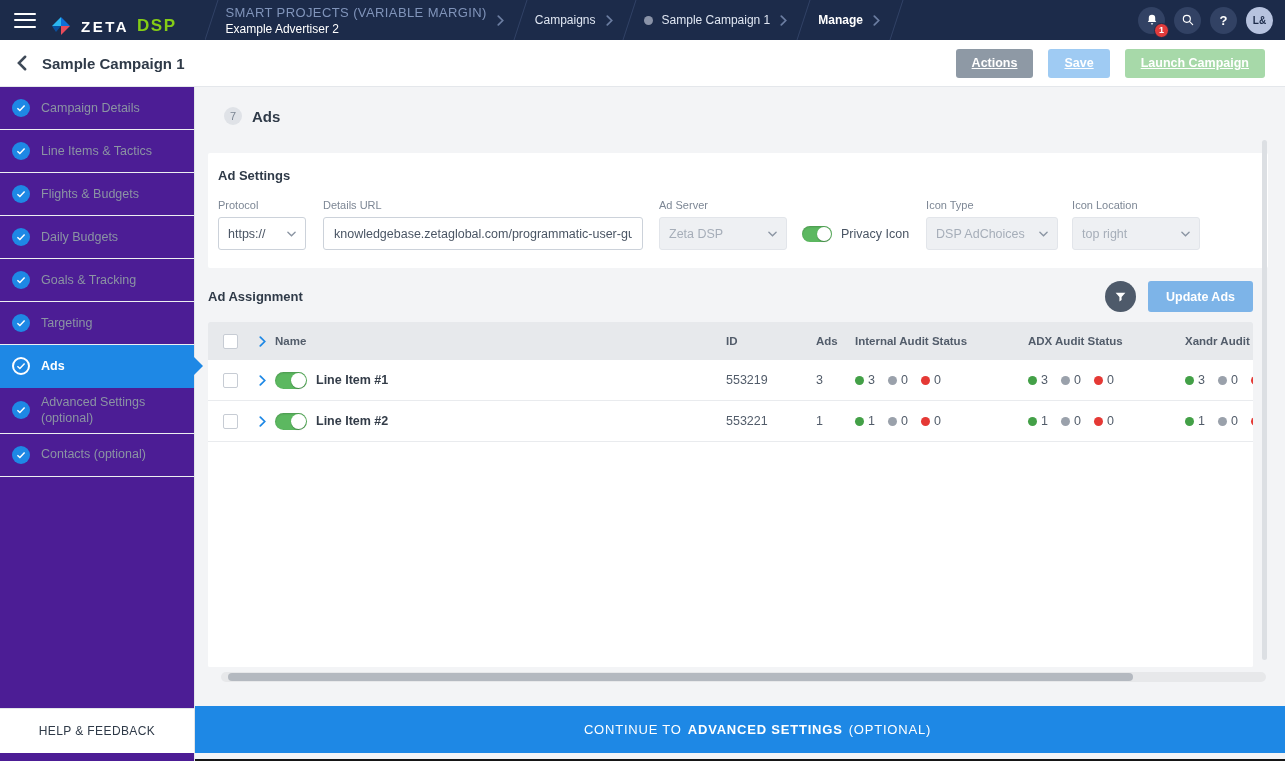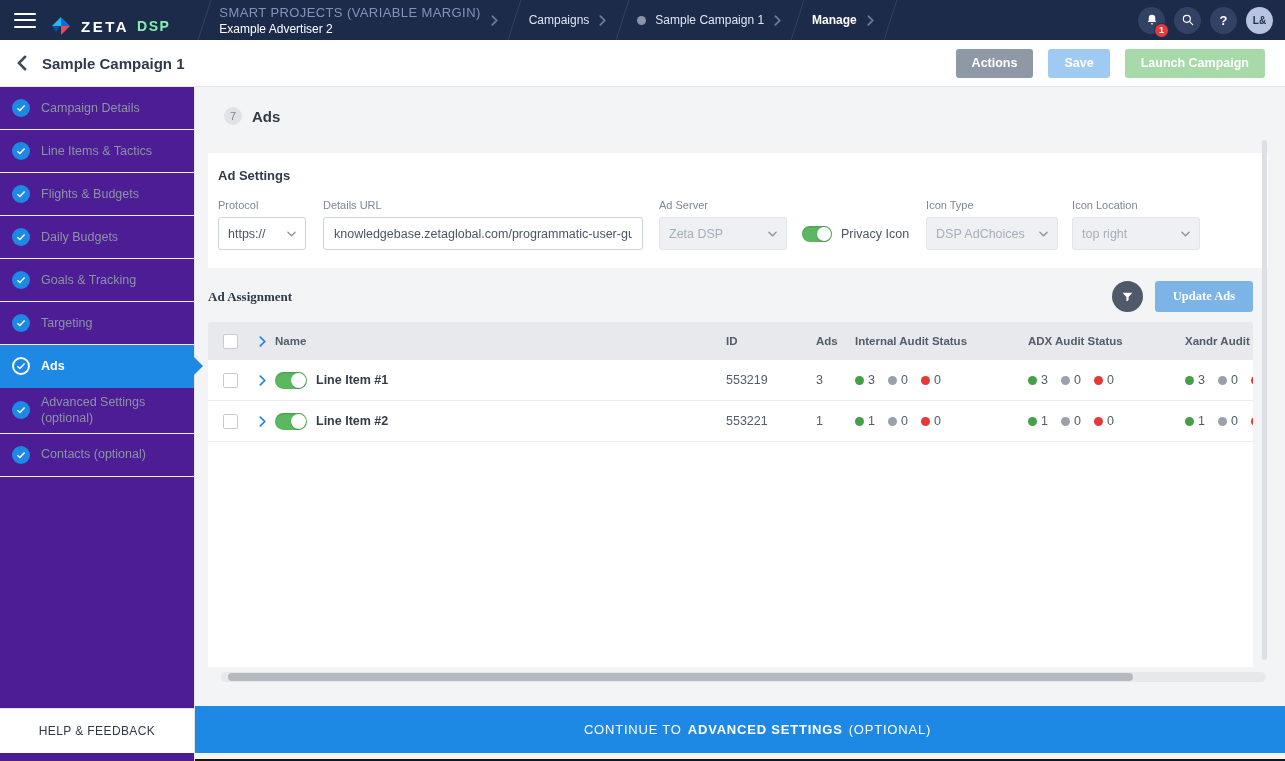--- a/index.html
+++ b/index.html
@@ -7,21 +7,21 @@
   body { font-family:"Liberation Sans","DejaVu Sans",sans-serif; background:#fff; position:relative; overflow:hidden; }
   button { font-family:inherit; border:none; background:none; cursor:pointer; }
 
   
   .topbar { height:40px; background:#1c2b4a; display:flex; align-items:center; position:relative; z-index:5; }
   .hamburger { width:22px; height:15px; margin:0 13px 0 14px; display:flex; flex-direction:column; justify-content:space-between; }
   .hamburger i { display:block; height:2px; background:#fff; border-radius:1px; }
   .logo { display:flex; align-items:center; margin-right:28px;margin-top:12px; }
   .logo-mark { width:24px; height:24px; margin-right:8px; }
   .logo-zeta { color:#fff; font-size:15px; font-weight:bold; letter-spacing:2.5px; }
-  .logo-dsp { color:#86efac; font-size:14px; font-weight:bold; letter-spacing:1.5px; margin-left:8px; }
+  .logo-dsp { color:#84cc16; font-size:17px; font-weight:bold; letter-spacing:1.5px; margin-left:8px; }
   .crumbs { display:flex; align-items:center; height:40px; overflow:hidden; }
   .crumb-slant { width:1px; height:40px; background:#314266; transform:skewX(-18deg); margin:0 14px 0 6px; flex:none; }
   .crumb2 { display:flex; flex-direction:column; justify-content:center; }
   .crumb-top { font-size:13px; color:#8094ba; letter-spacing:.4px; margin-bottom:2px; white-space:nowrap; }
   .crumb-main { font-size:12px; color:#fff; white-space:nowrap; }
   .crumb-plain { font-size:12px; color:#dfe6f2; white-space:nowrap; }
   .crumb-bold { font-size:12px; color:#fff; font-weight:bold; white-space:nowrap; }
   .crumb-chev { color:#6b7da1; margin:0 10px; display:flex; flex:none; }
   .crumb-chev svg { width:7px; height:11px; }
   .crumb-dot { width:9px; height:9px; border-radius:50%; background:#8a93a8; margin-right:9px; flex:none; }
@@ -32,21 +32,21 @@
   .tb-help-glyph { font-size:13px; font-weight:bold; color:#fff; }
   .tb-badge { position:absolute; right:-4px; bottom:-4px; min-width:15px; height:15px; border-radius:8px; background:#e23b3b; color:#fff; font-size:9px; font-weight:bold; display:flex; align-items:center; justify-content:center; border:1px solid #1c2b4a; }
   .tb-avatar { width:27px; height:27px; border-radius:50%; background:#b7c3df; color:#1c2b4a; font-size:10px; font-weight:bold; display:flex; align-items:center; justify-content:center; }
 
   
   .page-header { height:47px; background:#fff; display:flex; align-items:center; border-bottom:1px solid #e4e7eb; position:relative; z-index:4; }
   .back-btn { margin:0 15px 0 17px; color:#3f4a58; display:flex; }
   .back-btn svg { width:10px; height:16px; }
   .page-title { font-size:15px; font-weight:bold; color:#2f3a48; }
   .header-actions { margin-left:auto; display:flex; gap:15px; padding-right:20px; }
-  .btn { height:29px; padding:0 16px; border-radius:3px; color:#fff; font-size:12.5px; font-weight:bold; }
+  .btn { height:29px; padding:0 16px; border-radius:3px; color:#fff; font-size:12.5px; font-weight:bold;text-decoration:underline; }
   .btn-actions { background:#8e99a5; }
   .btn-save { background:#9fcbf3; }
   .btn-launch { background:#a7d9a9; }
 
   
   .layout { display:flex; height:674px; position:relative; }
   .sidebar { width:195px; background:#4c1d95; border-right:1px solid #e2e5e9; position:relative; z-index:3; flex:none; }
   .side-item { display:flex; align-items:center; gap:11px; min-height:43px; padding:6px 10px 6px 12px; border-bottom:1px solid #edeff2; position:relative; cursor:pointer; }
   .side-label { font-size:12.5px; color:#8b94a3; line-height:1.3; }
   .check-icon { width:18px; height:18px; min-width:18px; border-radius:50%; background:#1e88e5; display:flex; align-items:center; justify-content:center; }
@@ -75,21 +75,21 @@
   .w-iconloc { width:128px; }
   .select { height:33px; border:1px solid #ccd2da; border-radius:3px; background:#fff; display:flex; align-items:center; justify-content:space-between; padding:0 9px; font-size:12.5px; color:#4a5564; cursor:pointer; }
   .select svg { width:9px; height:6px; color:#8a94a2; flex:none; }
   .select.disabled { background:#eef0f3; border-color:#e2e5ea; color:#a6aeb9; }
   .text-input { width:100%; height:33px; border:1px solid #ccd2da; border-radius:3px; padding:0 10px; font-size:12.5px; color:#4a5564; font-family:inherit; background:#fff; }
   .toggle-group { display:flex; align-items:center; gap:9px; margin:0 17px 0 15px; height:33px; align-self:flex-end; }
   .toggle { width:30px; height:16px; border-radius:9px; background:#5cb860; position:relative; display:inline-block; cursor:pointer; box-shadow:inset 0 1px 2px rgba(0,0,0,.18); flex:none; }
   .toggle .knob { position:absolute; right:1px; top:1px; width:14px; height:14px; border-radius:50%; background:#fff; box-shadow:0 1px 1px rgba(0,0,0,.25); }
   .toggle-label { font-size:12.5px; color:#4a5564; }
 
-  .assign-header { width:1045px; margin-top:13px; display:flex; align-items:center;font-family:Liberation Serif, serif; }
+  .assign-header { width:1045px; margin-top:13px; display:flex; align-items:center; }
   .assign-actions { margin-left:auto; display:flex; align-items:center; gap:12px; }
   .filter-btn { width:31px; height:31px; border-radius:50%; background:#4e5a6a; display:flex; align-items:center; justify-content:center; }
   .filter-btn svg { width:13px; height:13px; }
   .update-btn { background:#7db4e8; color:#fff; font-size:12.5px; font-weight:bold; padding:0 18px; height:31px; border-radius:3px; }
 
   .table-card { width:1045px; margin-top:10px; display:flex; flex-direction:column; height:345px; overflow:hidden; }
   .t-head { display:flex; align-items:center; height:38px; background:#e7e9ec; font-size:11.5px; font-weight:bold; color:#525c6a; flex:none; }
   .t-row { display:flex; align-items:center; height:41px; border-bottom:1px solid #e9ebee; background:#fff; flex:none; }
   .c-check { width:44px; display:flex; justify-content:center; flex:none; }
   .c-check input { appearance:none; -webkit-appearance:none; width:15px; height:15px; border:1px solid #c7ccd4; border-radius:2px; background:#fff; cursor:pointer; }

